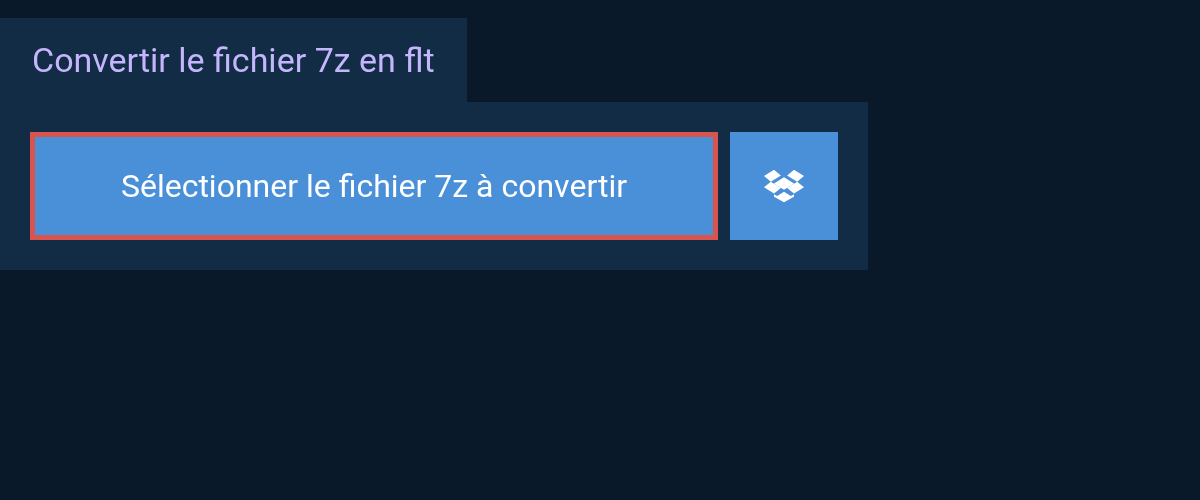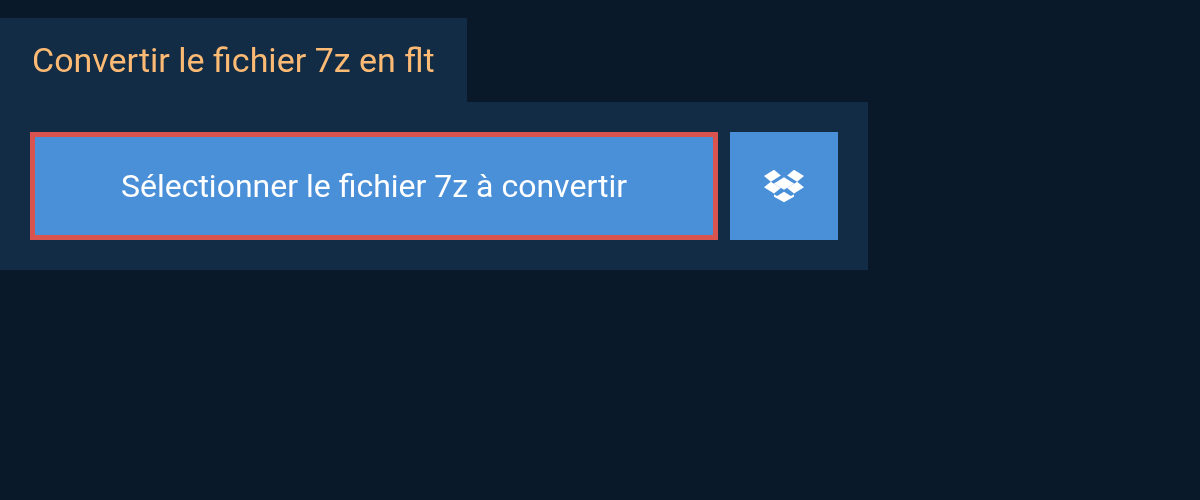--- a/index.html
+++ b/index.html
@@ -11,21 +11,21 @@
       overflow: hidden;
     }
     .header-tab {
       display: inline-block;
       background: #112c44;
       padding: 22px 32px;
       margin-top: 18px;
       margin-left: 0;
     }
     .header-title {
-      color: #fdba74;
+      color: #c4b5fd;
       font-size: 34px;
       font-weight: 400;
     }
     .panel {
       background: #112c44;
       padding: 30px;
       width: 868px;
       display: flex;
       gap: 12px;
       align-items: stretch;

